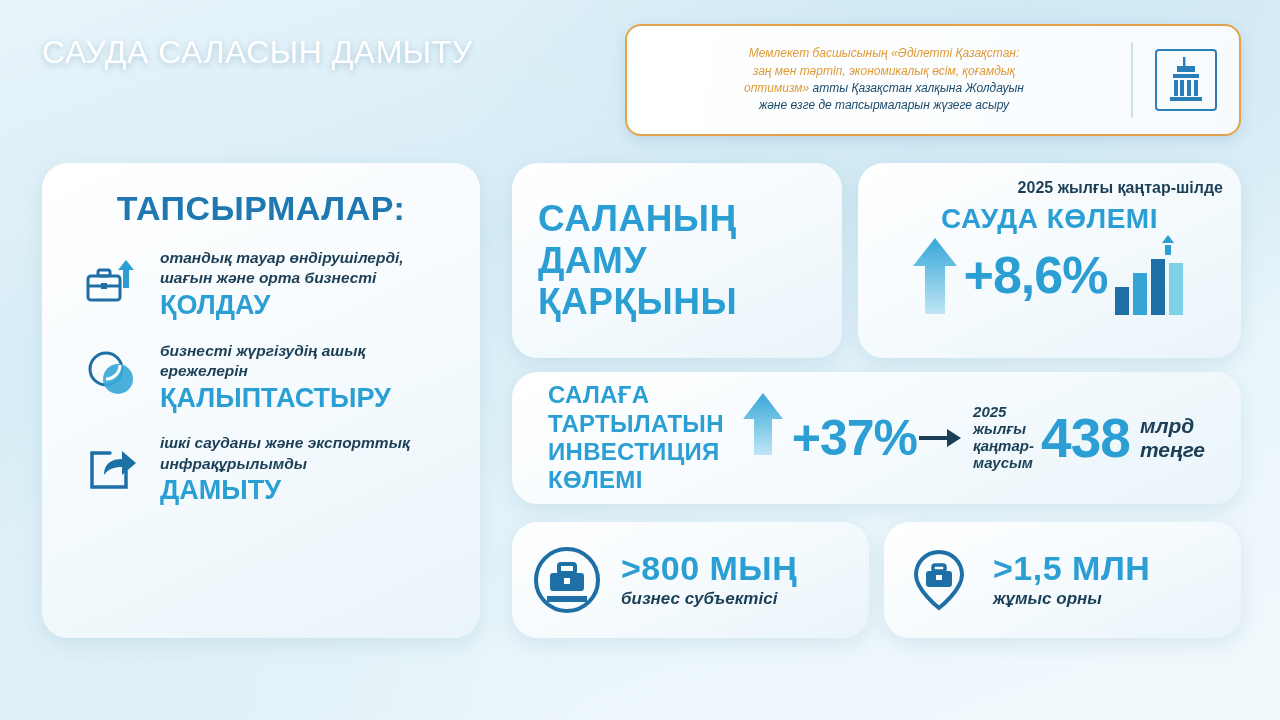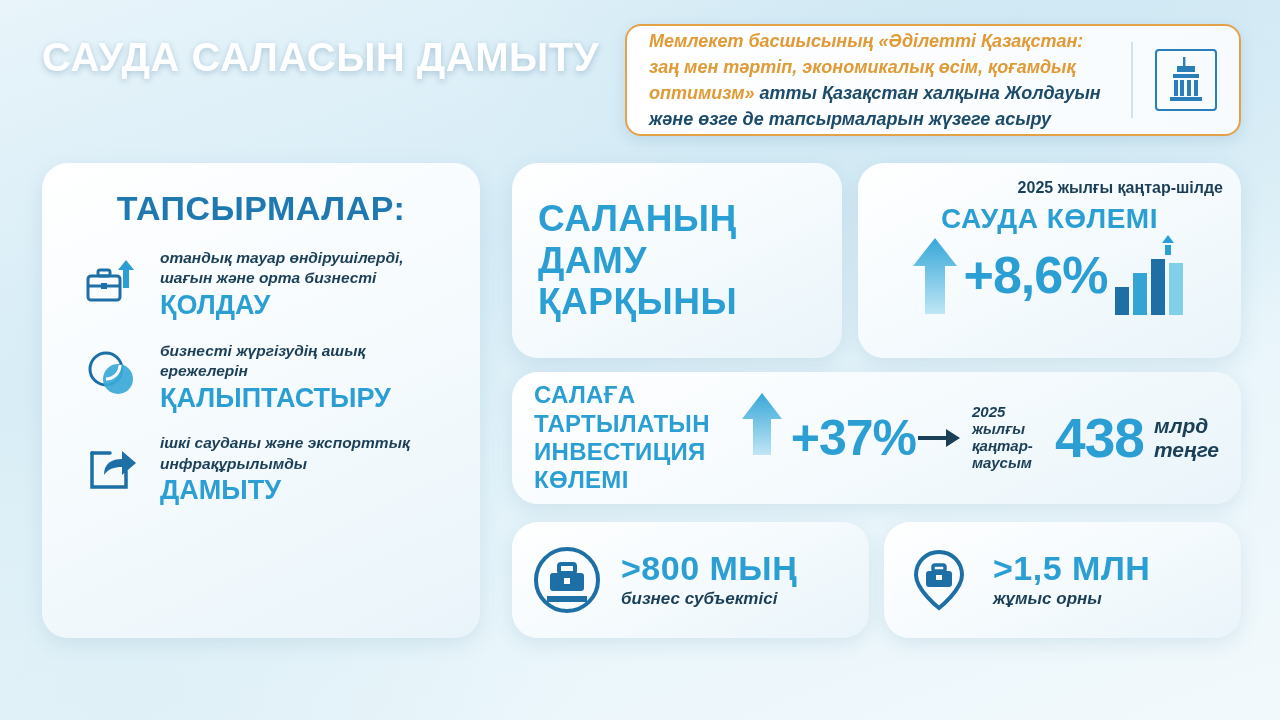--- a/index.html
+++ b/index.html
@@ -15,47 +15,48 @@
       linear-gradient(160deg, #e8f4fa 0%, #d6ecf6 35%, #eaf6fb 70%, #f2f9fc 100%);
     position: relative;
   }
 
   
   .header-title {
     position: absolute;
     left: 42px; top: 34px;
     width: 560px;
     color: #ffffff;
-    font-size: 40px;
-    font-weight: bold;
+    font-size: 32px;
+    font-weight: normal;
     line-height: 1.18;
     letter-spacing: 0.5px;
     text-shadow: 0 2px 6px rgba(30,90,130,0.28);
   }
 
   .banner {
     position: absolute;
     left: 625px; top: 24px;
     width: 616px; height: 112px;
     background: linear-gradient(100deg, #ffffff 0%, #f7fbfe 100%);
     border: 2px solid #e3a24a;
     border-radius: 16px 16px 16px 16px;
     display: flex;
     align-items: center;
     box-shadow: 0 4px 14px rgba(70,130,170,0.18);
     overflow: hidden;
   }
   .banner-text {
     flex: 1;
     padding: 8px 12px 8px 22px;
-    font-size: 18px;
+    font-size: 12px;
     font-style: italic;
-    font-weight: bold;
+    font-weight: normal;
     line-height: 1.45;
     color: #e09a36;
+    text-align: center;
   }
   .banner-text .dark { color: #1b4a6b; }
   .banner-sep {
     width: 2px; height: 76px;
     background: #cfe2ee;
   }
   .banner-logo {
     width: 106px;
     display: flex; align-items: center; justify-content: center;
   }
@@ -165,21 +166,21 @@
     font-weight: bold;
     color: #2b9fd4;
     letter-spacing: -1px;
   }
 
   
   .invest-card {
     position: absolute;
     left: 512px; top: 372px;
     width: 729px; height: 132px;
-    padding: 12px 22px;
+    padding: 12px 36px;
     display: flex; align-items: center;
   }
   .invest-label {
     font-size: 24px;
     font-weight: bold;
     color: #2b9fd4;
     line-height: 1.18;
     letter-spacing: 0.3px;
     width: 330px;
   }

